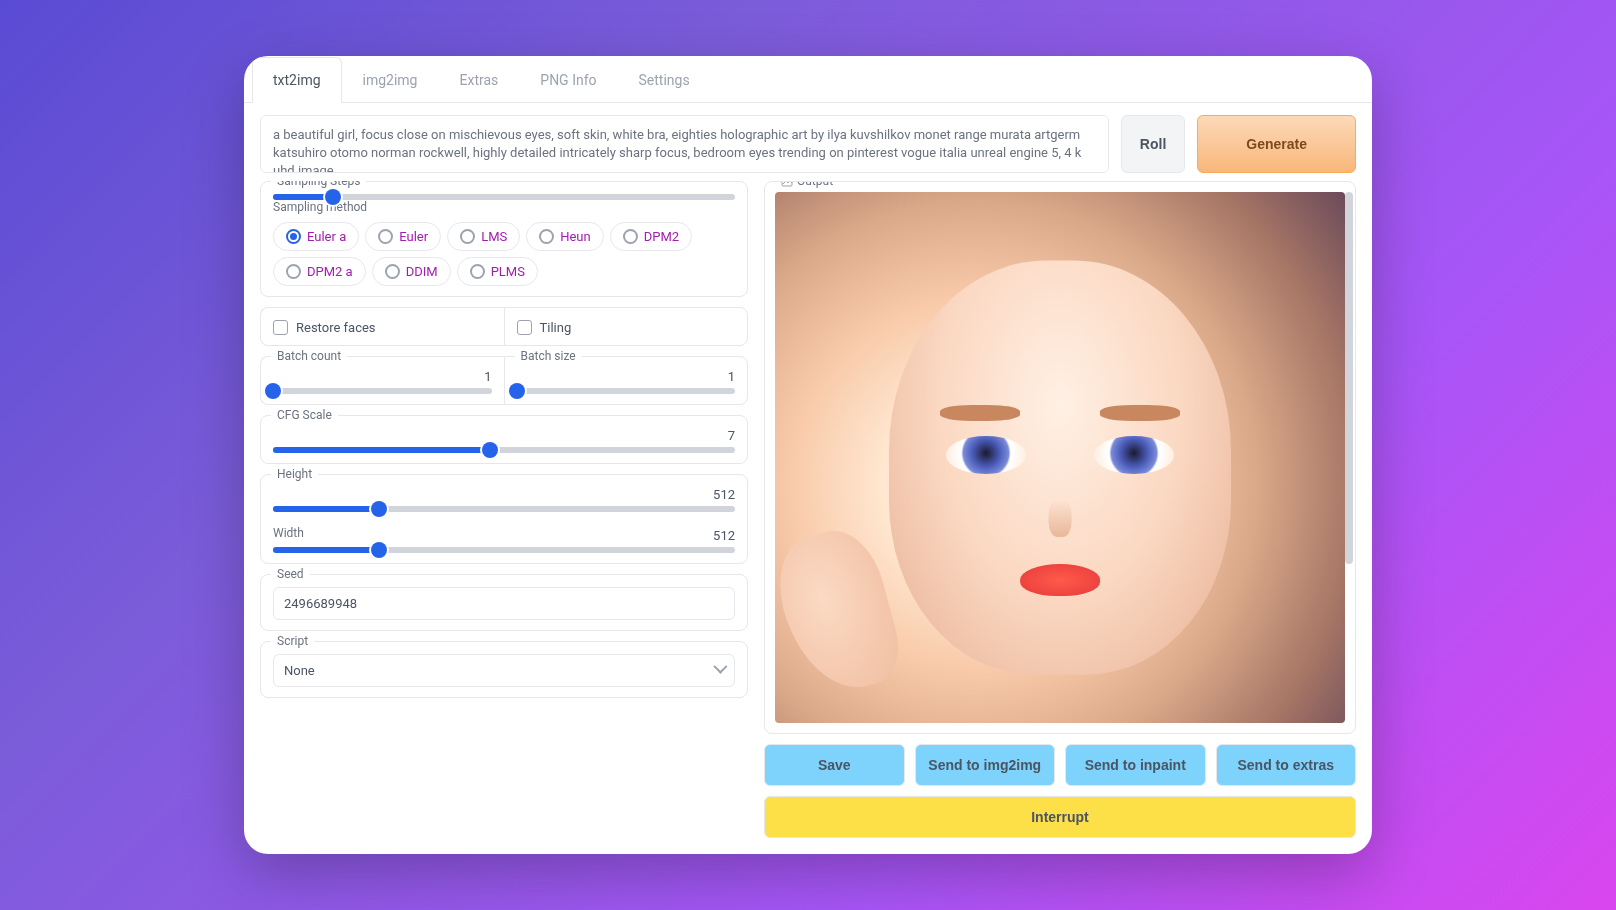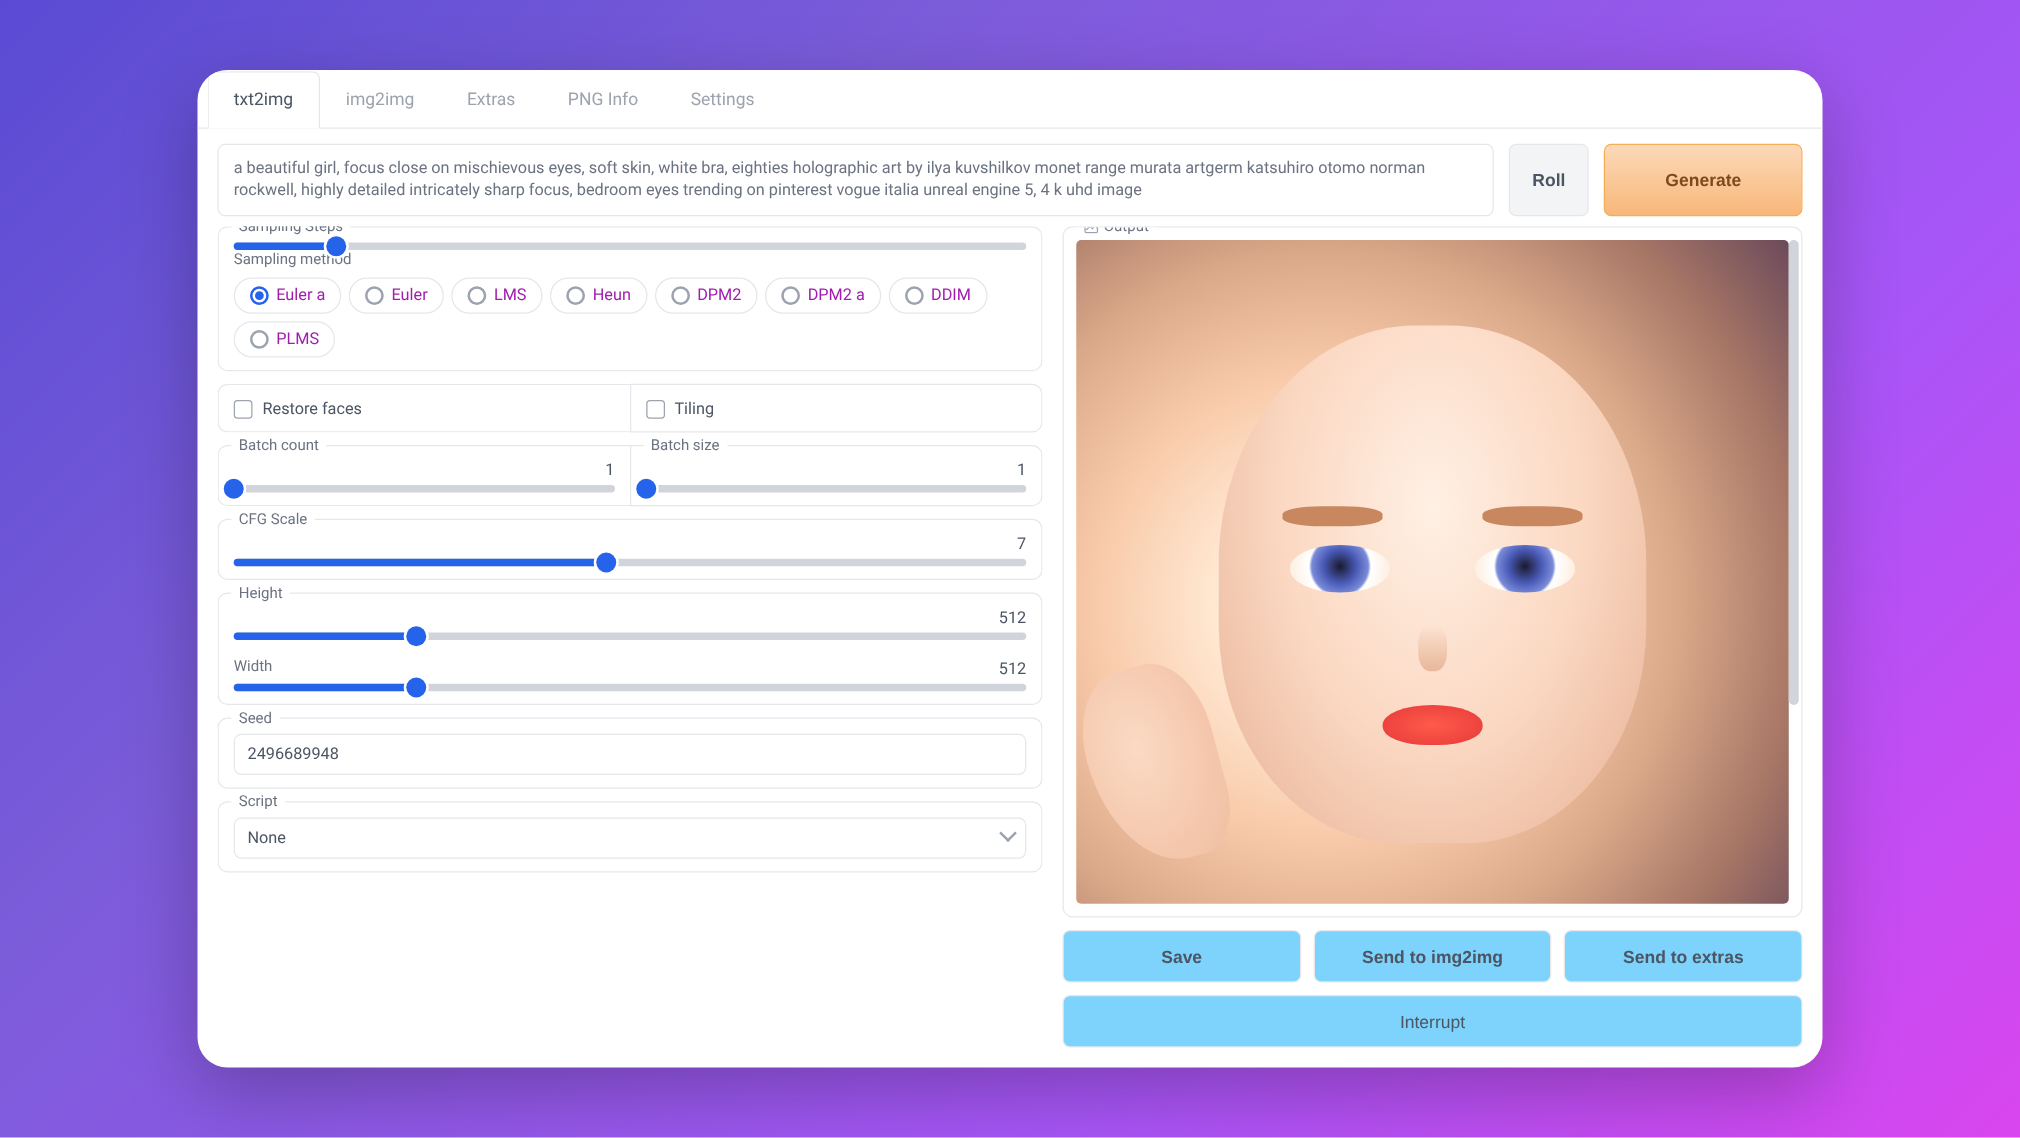--- a/index.html
+++ b/index.html
@@ -4,21 +4,21 @@
 <style>
 * { box-sizing: border-box; margin: 0; padding: 0; }
 body {
   font-family: -apple-system, BlinkMacSystemFont, "Segoe UI", Roboto, Arial, sans-serif;
   background: linear-gradient(135deg, #5a4bd4 0%, #7b5cd9 30%, #a855f7 70%, #d946ef 100%);
   width: 1616px; height: 910px;
   display: flex; align-items: center; justify-content: center;
 }
 .app-window {
   background: #fff; border-radius: 24px;
-  width: 1300px; height: 798px; overflow: hidden;
+  width: 1128px; height: 798px; overflow: hidden;
   box-shadow: 0 20px 60px rgba(0,0,0,.25);
   display: flex; flex-direction: column;
 }
 .tabs { display: flex; border-bottom: 1px solid #e5e7eb; padding: 0 8px; }
 .tab {
   padding: 14px 20px 14px; font-size: 14px; color: #9ca3af; cursor: pointer;
   border: 1px solid transparent; border-bottom: none; position: relative; top: 1px;
 }
 .tab.active { color: #4b5563; border: 1px solid #e5e7eb; border-bottom: 1px solid #fff; border-radius: 6px 6px 0 0; background:#fff;}
 .top-row { display: flex; gap: 12px; padding: 12px 16px 8px; align-items: stretch; }
@@ -113,21 +113,21 @@
 .eyebrow{ position:absolute; width:14%; height:3%; background:#c98760; border-radius:40%; top:40%;}
 .eyebrow.l{left:29%;} .eyebrow.r{right:29%;}
 .nose{position:absolute; left:50%; top:58%; width:4%; height:7%; transform:translateX(-50%);
   background:linear-gradient(180deg,transparent,#e8b89a); border-radius:40%;}
 .lips{position:absolute; left:50%; top:70%; width:14%; height:6%; transform:translateX(-50%);
   background:radial-gradient(ellipse,#ff5a4a,#e63a3a); border-radius:50% 50% 45% 45%;}
 .hand{position:absolute; left:2%; bottom:6%; width:18%; height:30%;
   background:radial-gradient(ellipse at 40% 40%, #fbdac3, #f0bda0); border-radius:40% 40% 30% 60%; transform:rotate(-15deg);}
 .btn-row { display:flex; gap:10px; }
 .btn-row .btn { flex:1; padding:12px 0; background:#7dd3fc; font-weight:600;}
-.btn-full { width:100%; padding:12px 0; background:#7dd3fc; border:1px solid #e5e7eb; border-radius:6px; font-size:14px; font-weight:400; color:#4b5563; cursor:pointer;}
+.btn-full { width:100%; padding:12px 0; background:#fde047; border:1px solid #e5e7eb; border-radius:6px; font-size:14px; font-weight:700; color:#4b5563; cursor:pointer;}
 </style>
 </head>
 <body>
 
 <div class="app-window">
 
   <div class="tabs">
     <div class="tab active">txt2img</div>
     <div class="tab">img2img</div>
     <div class="tab">Extras</div>
@@ -294,19 +294,20 @@
           </div>
         </div>
         <div class="output-scroll">
             <div class="scroll-thumb"></div>
           </div>
       </div>
 
       <div class="btn-row">
         <button class="btn">Save</button>
         <button class="btn">Send to img2img</button>
+        <button class="btn">Send to inpaint</button>
         <button class="btn">Send to extras</button>
       </div>
       <button class="btn-full">Interrupt</button>
     </div>
   </div>
 
 </div>
 
 </body></html>

